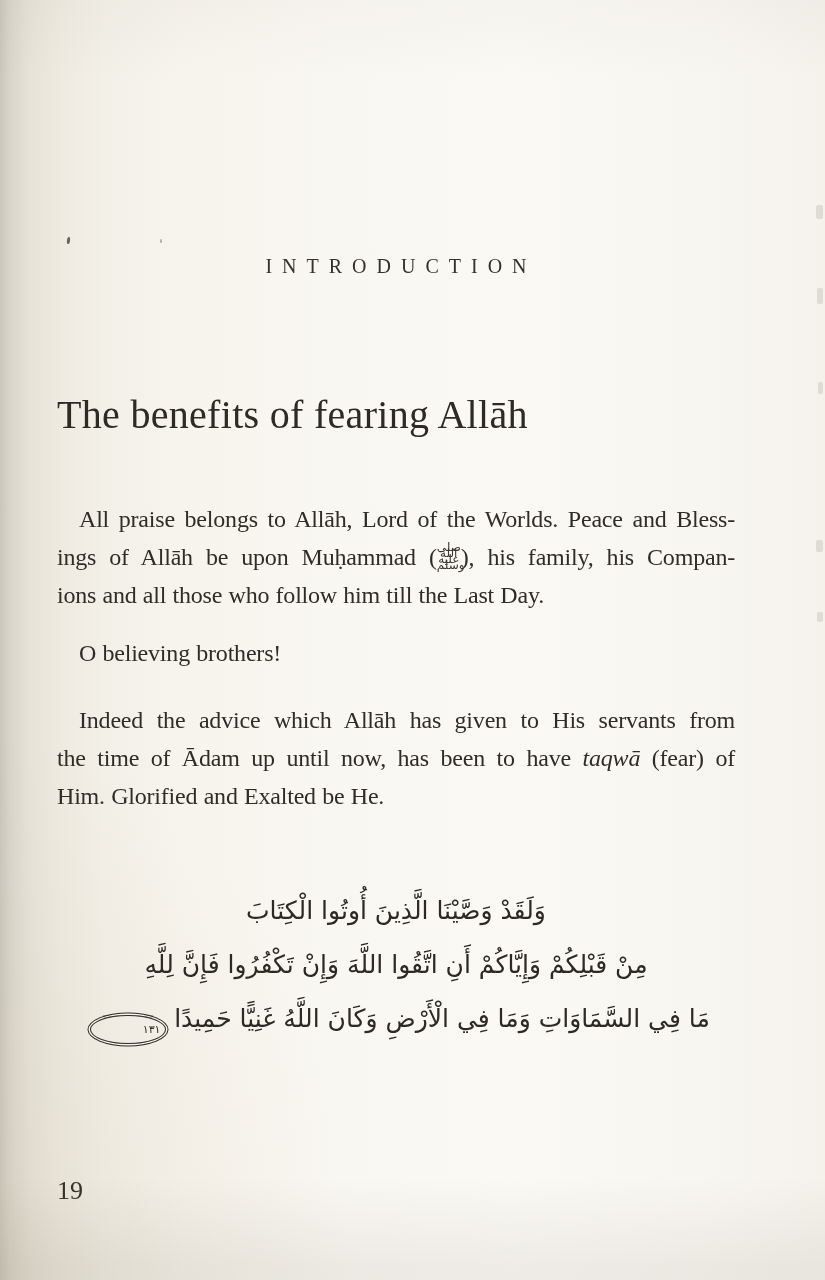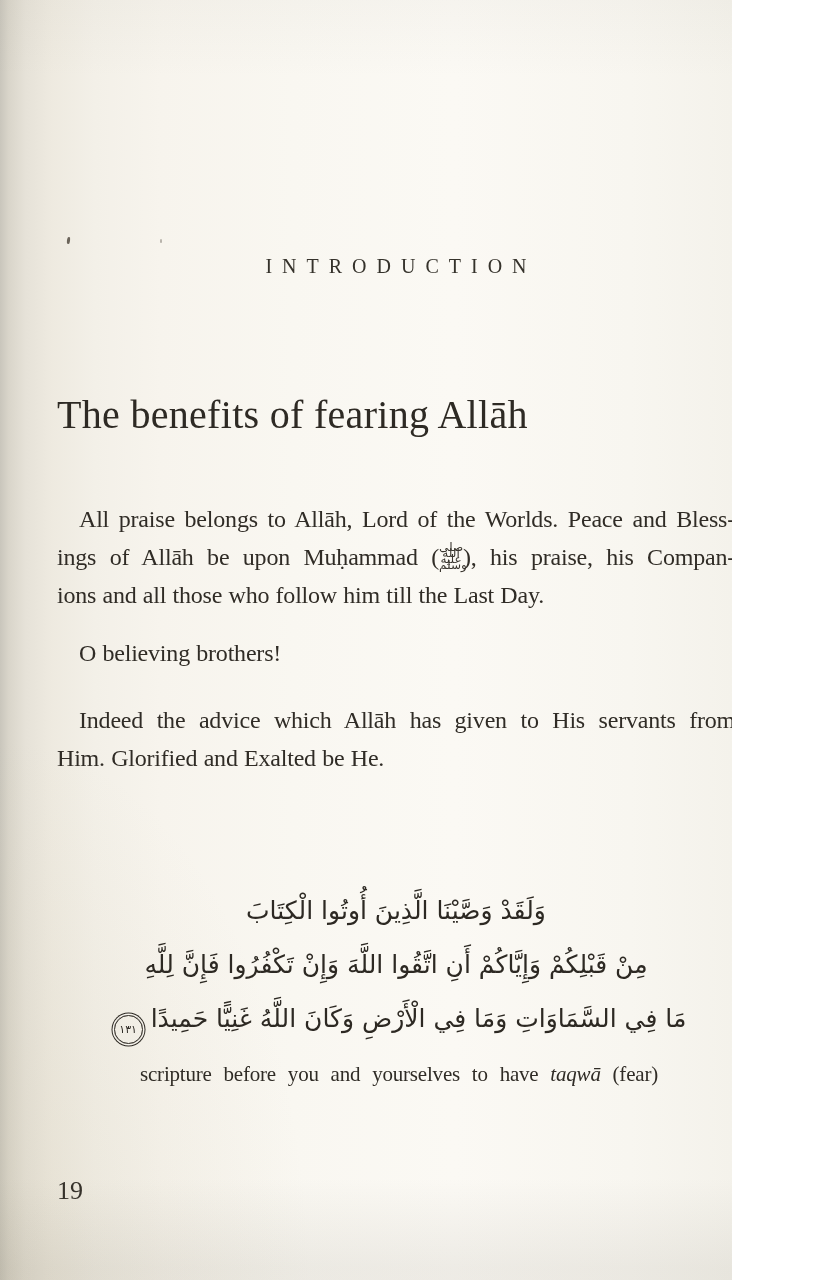--- a/index.html
+++ b/index.html
@@ -1,18 +1,18 @@
 <!DOCTYPE html>
 <html><head>
 <meta charset="utf-8">
 <style>
   html,body{margin:0;padding:0;background:#ffffff;}
   .page{
     position:relative;
-    width:732px;height:1280px;
+    width:825px;height:1280px;
     overflow:hidden;
     color:#302c26;
     font-family:"Liberation Serif","DejaVu Serif",serif;
     background:linear-gradient(90deg,
       #c9c6bc 0%, #d9d5ca 1.2%, #e6e2d8 3.5%, #eeeae0 7%,
       #f3f0e8 13%, #f7f4ed 22%, #f9f7f1 40%, #fbf9f4 62%,
       #f8f6f0 86%, #f4f2eb 100%);
   }
   .vignette{
     position:absolute;inset:0;pointer-events:none;
@@ -47,21 +47,21 @@
   .arabic{
     position:absolute;left:57px;top:884px;width:678px;
     direction:rtl;text-align:center;
     font-family:"DejaVu Sans",sans-serif;
     font-size:25px;line-height:54px;color:#2d2923;
   }
   .ayah-marker{
     display:inline-block;width:27px;height:27px;margin:0 8px;
     border:1.5px solid #2d2923;border-radius:50%;
     box-shadow:0 0 0 1.5px #f7f4ed, 0 0 0 2.5px #2d2923;
-    font-size:11px;line-height:27px;text-align:center;vertical-align:-6px;
+    font-size:11px;line-height:27px;text-align:center;vertical-align:-6px;padding-left:47px;
   }
   .translation{
     position:absolute;left:140px;top:1058px;width:518px;
     font-size:21px;line-height:33px;letter-spacing:-0.2px;
   }
   .pagenum{
     position:absolute;left:57px;top:1176px;width:666px;
     text-align:left;font-size:26px;color:#36322b;
   }
   .speck{position:absolute;background:#6b645a;border-radius:40%;}
@@ -81,48 +81,48 @@
   <div class="vignette"></div>
 
   <div class="section-heading">INTRODUCTION</div>
 
   <h1 class="title">The benefits of fearing Allāh</h1>
 
   <div class="para p1">
     <div class="jl indent">
       <span>All praise belongs to Allāh, Lord of the Worlds. Peace and Bless-</span>
     </div>
-    <div class="jl"><span>ings of Allāh be upon Muḥammad (</span><span class="saw">صلى الله عليه وسلم</span><span>), his praise, his Compan-</span></div>
+    <div class="jl"><span>ings of Allāh be upon Muḥammad (</span><span class="saw">صلى الله عليه وسلم</span><span>), his family, his Compan-</span></div>
     <div>
       <span>ions and all those who follow him till the Last Day.</span>
     </div>
   </div>
 
   <div class="para p2 indent">
     <span>O believing brothers!</span>
   </div>
 
   <div class="para p3">
     <div class="jl indent">
       <span>Indeed the advice which Allāh has given to His servants from</span>
     </div>
+    <div class="jl"><span>the time of Ādam up until now, has been to have </span><span class="it">taqwā</span><span> (fear) of</span></div>
     <div>
       <span>Him. Glorified and Exalted be He.</span>
     </div>
   </div>
 
 
   <div class="arabic">
     <div>وَلَقَدْ وَصَّيْنَا الَّذِينَ أُوتُوا الْكِتَابَ</div>
     <div>مِنْ قَبْلِكُمْ وَإِيَّاكُمْ أَنِ اتَّقُوا اللَّهَ وَإِنْ تَكْفُرُوا فَإِنَّ لِلَّهِ</div>
     <div><span>مَا فِي السَّمَاوَاتِ وَمَا فِي الْأَرْضِ وَكَانَ اللَّهُ غَنِيًّا حَمِيدًا</span><span class="ayah-marker">١٣١</span></div>
   </div>
 
   <div class="translation">
-    <div class="jl"><span>scripture before you and yourselves to have </span><span class="it">taqwā</span><span> (fear)</span></div>
   </div>
 
   <div class="pagenum">19</div>
 
   <div class="speck speck-a"></div>
   <div class="speck speck-b"></div>
   <div class="edge-mark em1"></div>
   <div class="edge-mark em2"></div>
   <div class="edge-mark em3"></div>
   <div class="edge-mark em4"></div>

